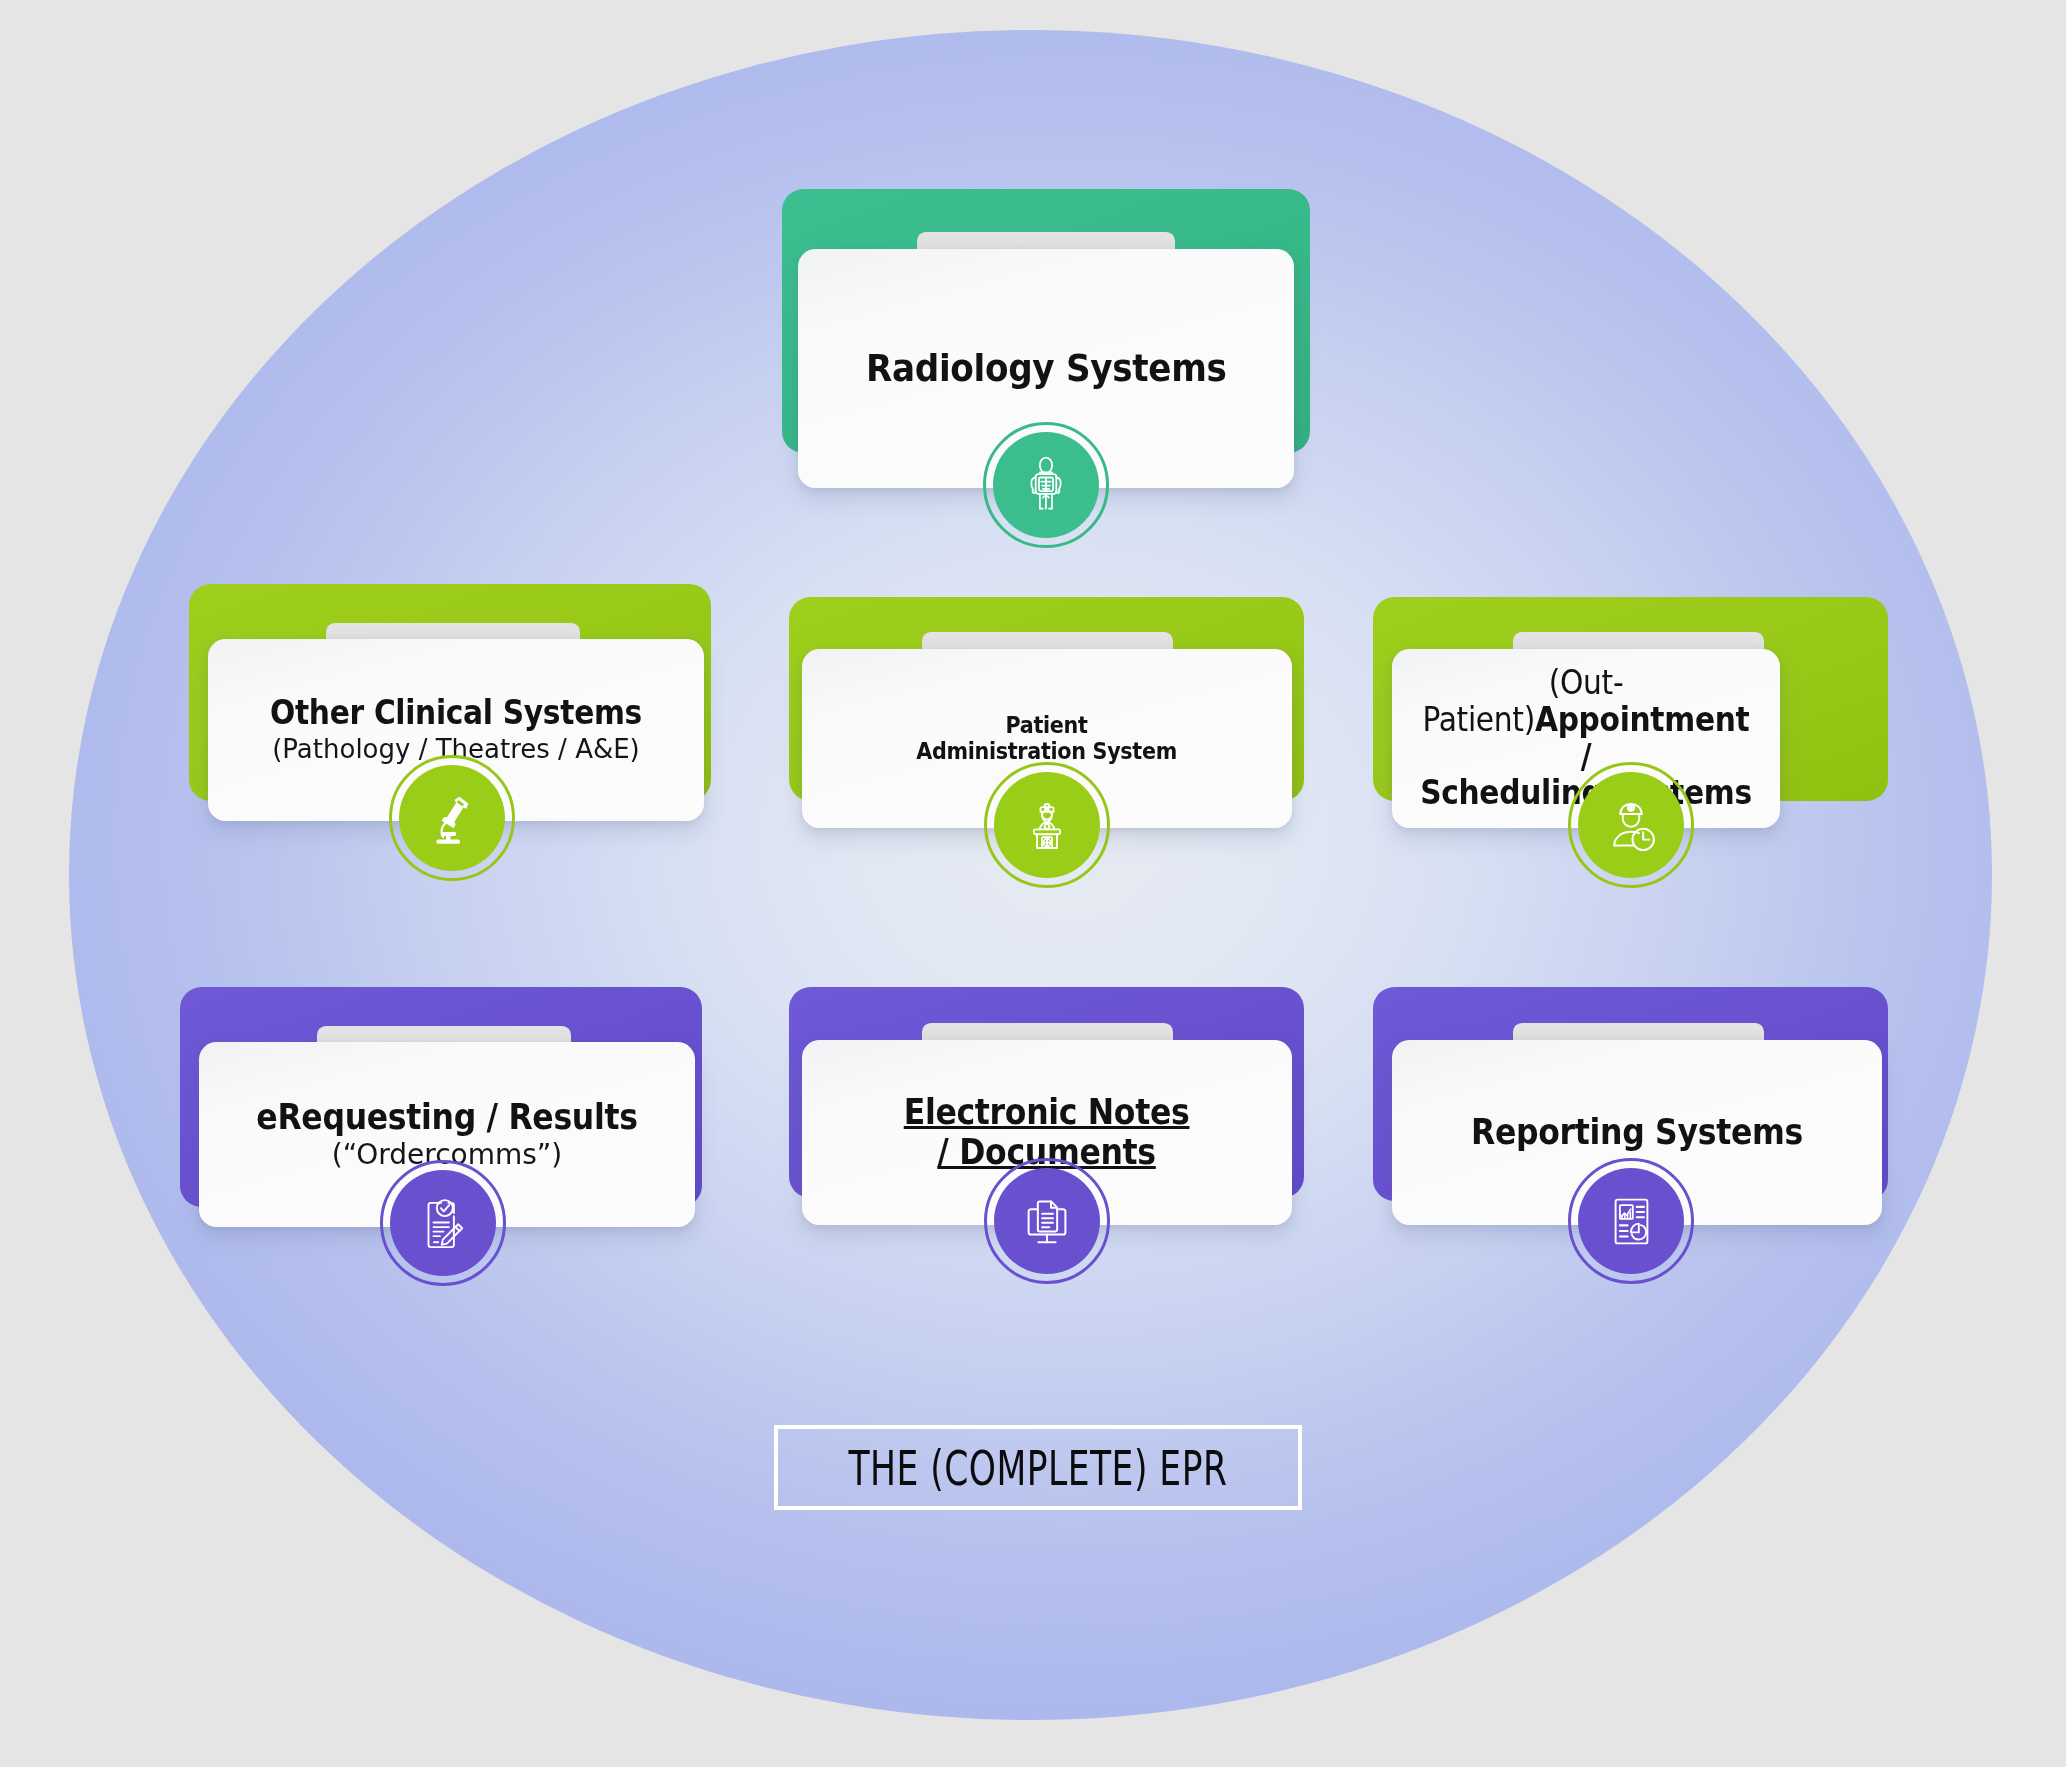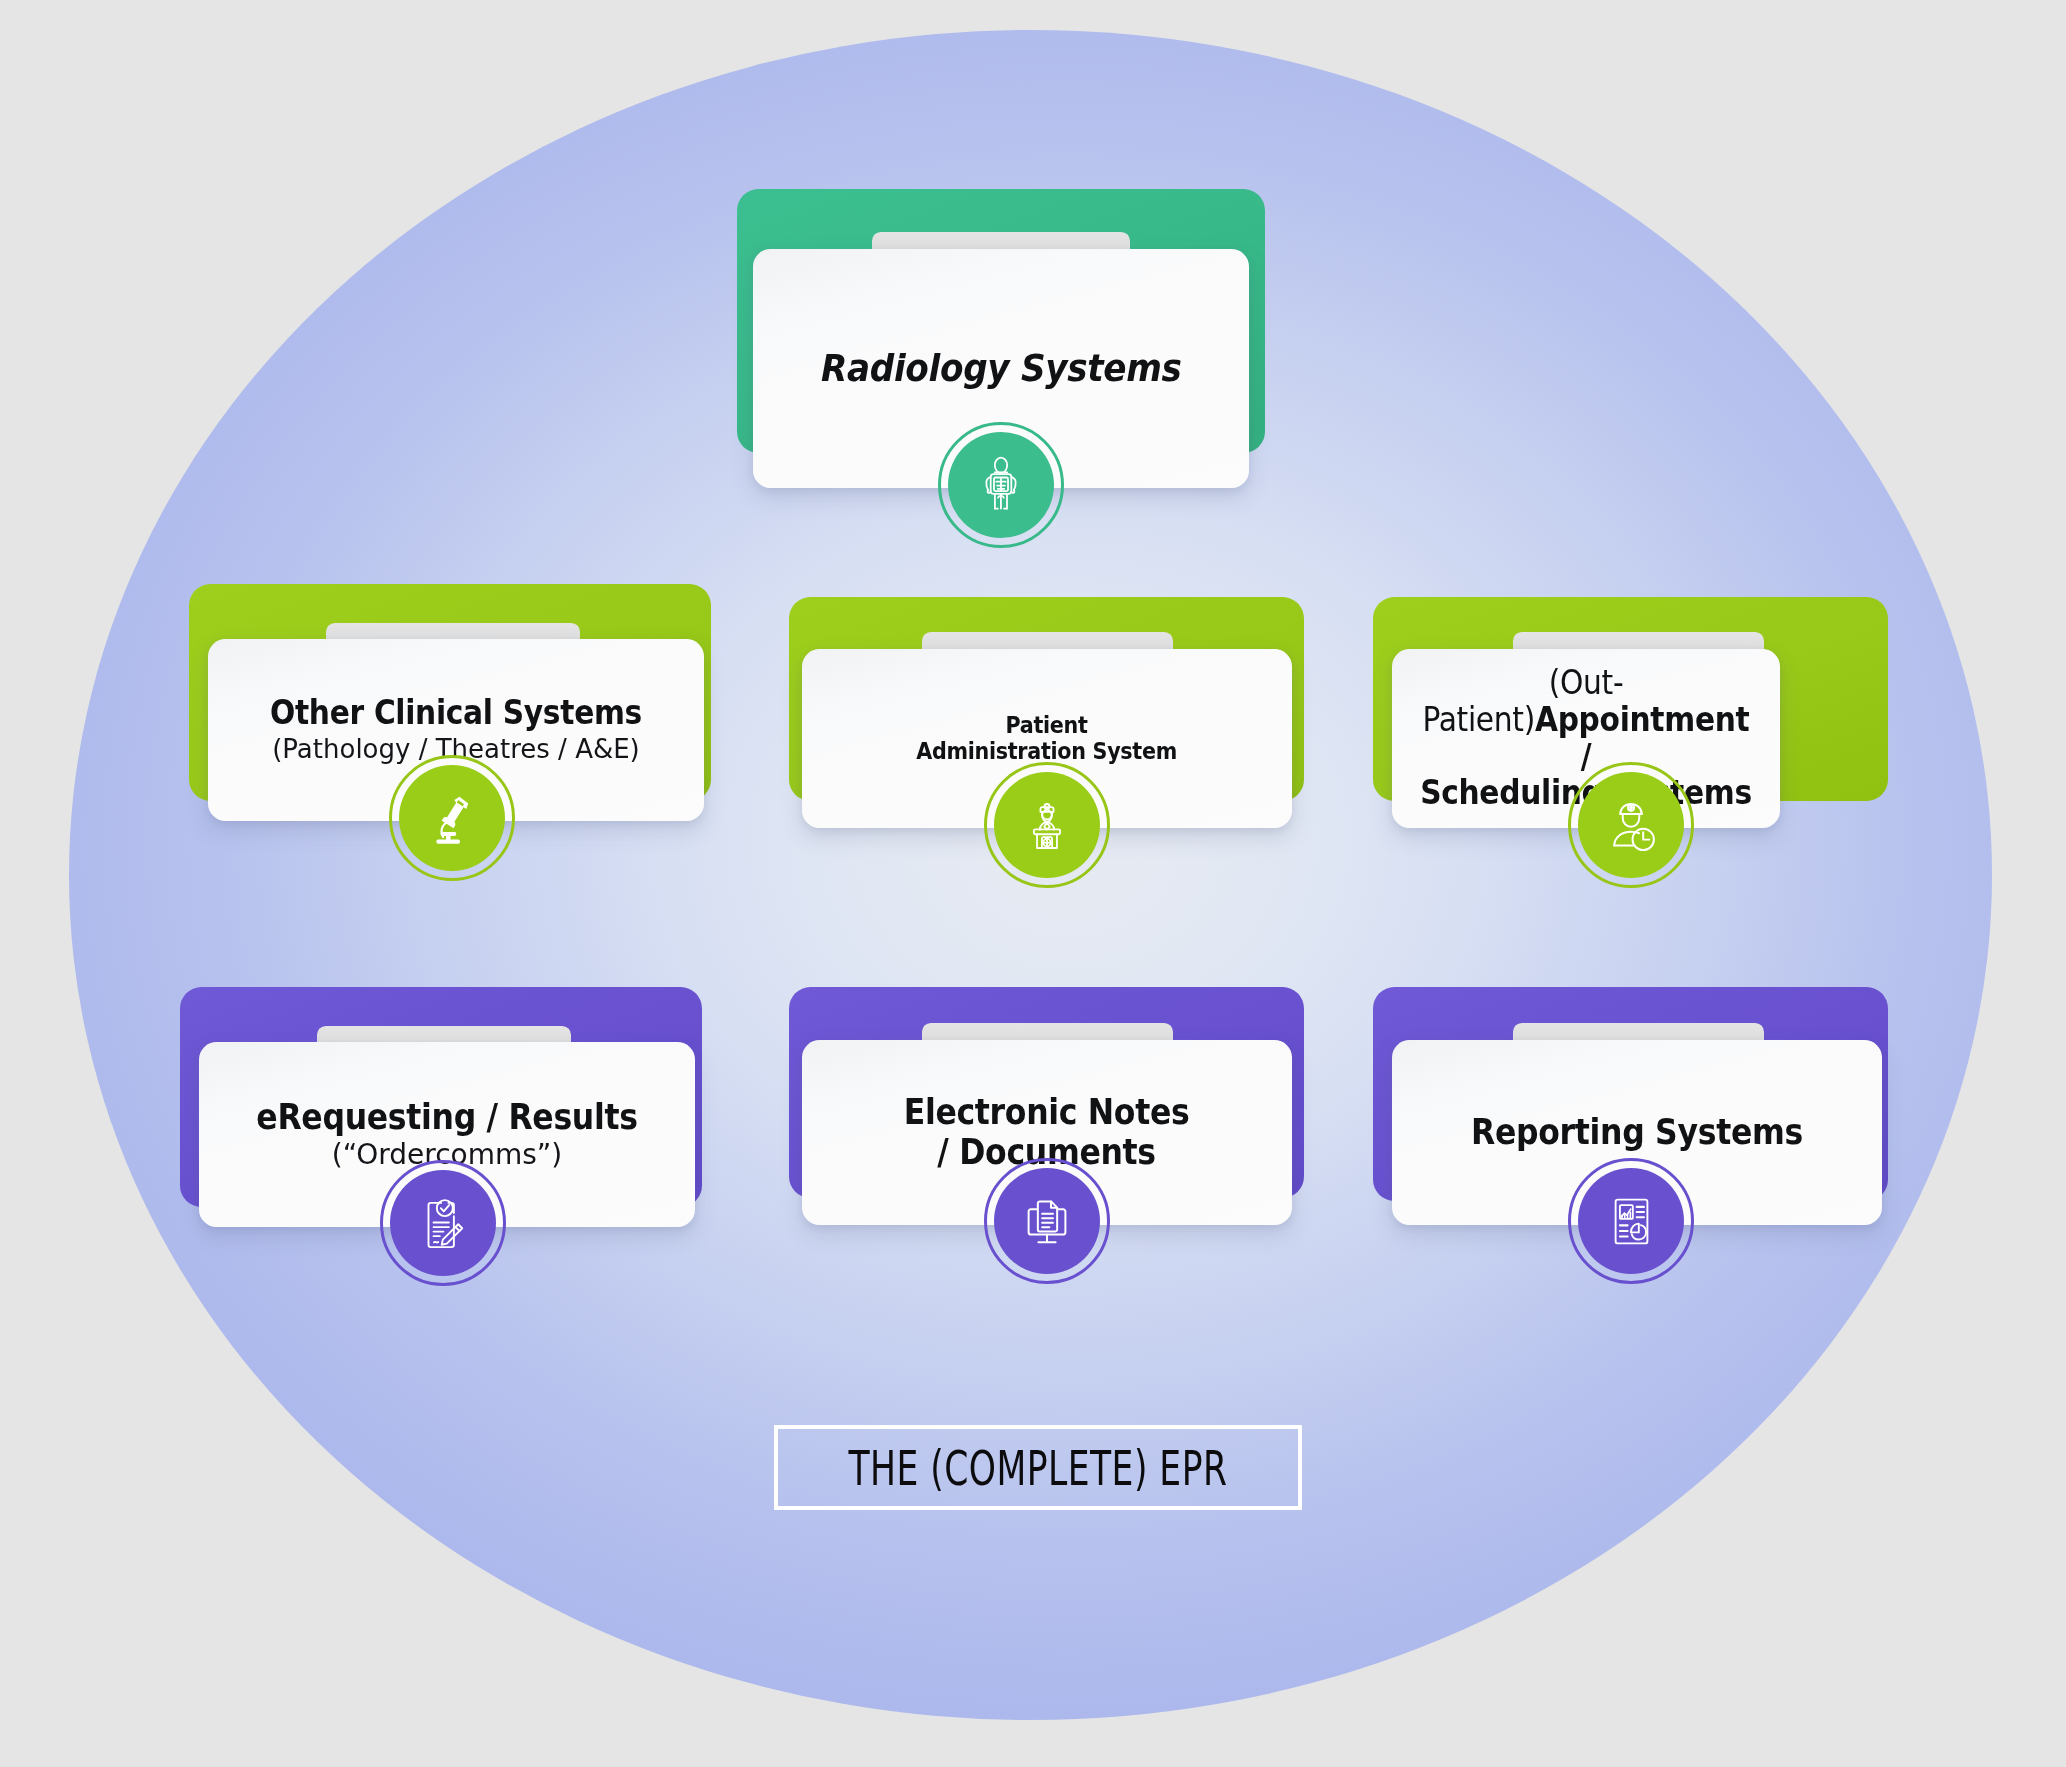--- a/index.html
+++ b/index.html
@@ -123,21 +123,21 @@
     white-space:nowrap;
   }
 </style>
 </head>
 <body>
 
 <div id="stage">
 
   <div class="ellipse"></div>
 
-  <div class="card" style="left:737px;top:189px;width:584px;height:283px;font-style:italic;">
+  <div class="card" style="left:782px;top:189px;width:584px;height:283px;">
     <div class="plate teal" style="width:528px;height:264px;"></div>
     <div class="tab" style="left:135px;top:43px;width:258px;"></div>
     <div class="sheet" style="left:16.3px;top:60px;width:496px;height:239px;">
       <div class="ttl" style="font-size:38px;">Radiology Systems</div>
     </div>
     <div class="badge-wrap" style="left:201px;top:233px;">
       <div class="ring teal"></div>
       <div class="disc teal">
         <svg width="60" height="60" viewBox="0 0 64 64" fill="none" stroke="#ffffff" stroke-width="1.9" stroke-linecap="round" stroke-linejoin="round">
           <ellipse cx="32" cy="11" rx="6.6" ry="8.2"></ellipse>
@@ -251,21 +251,21 @@
           <path d="M45.8 36.4l4.4 4.4"></path>
         </svg>
       </div>
     </div>
   </div>
 
   <div class="card" style="left:789px;top:987px;width:515px;height:270px;">
     <div class="plate purple" style="width:515px;height:211px;"></div>
     <div class="tab" style="left:133px;top:36px;width:251px;"></div>
     <div class="sheet" style="left:12.6px;top:53px;width:490px;height:185px;">
-      <div class="ttl" style="font-size:35px;white-space:pre-line;">Electronic Notes
+      <div class="ttl" style="font-size:35px;white-space:pre-line;text-decoration:underline;">Electronic Notes
 / Documents</div>
     </div>
     <div class="badge-wrap" style="left:195px;top:171px;">
       <div class="ring purple"></div>
       <div class="disc purple">
         <svg width="58" height="58" viewBox="0 0 64 64" fill="none" stroke="#ffffff" stroke-width="2.2" stroke-linecap="round" stroke-linejoin="round">
           <path d="M20.5 19h-6.2a2.6 2.6 0 0 0-2.6 2.6v22.8a2.6 2.6 0 0 0 2.6 2.6h35.4a2.6 2.6 0 0 0 2.6-2.6V21.6A2.6 2.6 0 0 0 49.7 19h-6.2"></path>
           <path d="M32 47v8.4M22.5 55.4h19"></path>
           <path d="M23.8 10.4h12.8l6.6 6.8v24.4a1.9 1.9 0 0 1-1.9 1.9H23.8a1.9 1.9 0 0 1-1.9-1.9V12.3a1.9 1.9 0 0 1 1.9-1.9z"></path>
           <path d="M36.4 10.4v7h6.8"></path>

